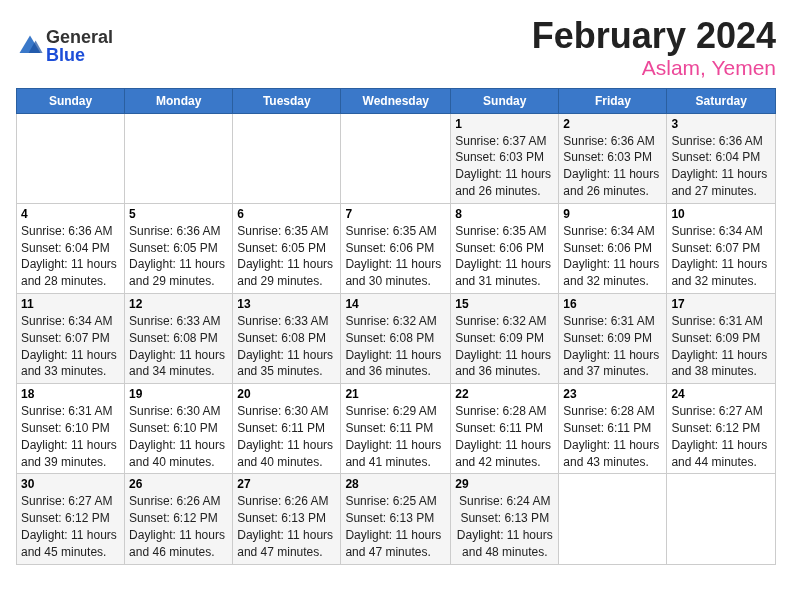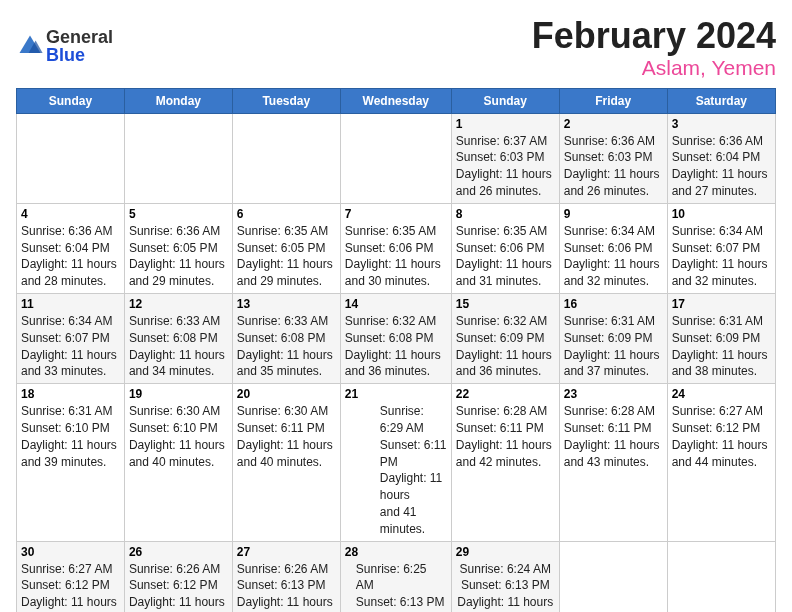--- a/index.html
+++ b/index.html
@@ -272,21 +272,21 @@
         </td>
         <td>
           <div class="day-num">20</div>
           <div class="day-info" style="white-space: pre-line;">Sunrise: 6:30 AM
 Sunset: 6:11 PM
 Daylight: 11 hours
 and 40 minutes.</div>
         </td>
         <td>
           <div class="day-num">21</div>
-          <div class="day-info" style="white-space: pre-line; margin-left: 35px;">Sunrise: 6:29 AM
+          <div class="day-info" style="white-space: pre-line;">Sunrise: 6:29 AM
 Sunset: 6:11 PM
 Daylight: 11 hours
 and 41 minutes.</div>
         </td>
         <td>
           <div class="day-num">22</div>
           <div class="day-info" style="white-space: pre-line;">Sunrise: 6:28 AM
 Sunset: 6:11 PM
 Daylight: 11 hours
 and 42 minutes.</div>
@@ -323,21 +323,21 @@
         </td>
         <td>
           <div class="day-num">27</div>
           <div class="day-info" style="white-space: pre-line;">Sunrise: 6:26 AM
 Sunset: 6:13 PM
 Daylight: 11 hours
 and 47 minutes.</div>
         </td>
         <td>
           <div class="day-num">28</div>
-          <div class="day-info" style="white-space: pre-line; margin-left: 11px;">Sunrise: 6:25 AM
+          <div class="day-info" style="white-space: pre-line;">Sunrise: 6:25 AM
 Sunset: 6:13 PM
 Daylight: 11 hours
 and 47 minutes.</div>
         </td>
         <td>
           <div class="day-num">29</div>
           <div class="day-info" style="white-space: pre-line; text-align: center;">Sunrise: 6:24 AM
 Sunset: 6:13 PM
 Daylight: 11 hours
 and 48 minutes.</div>

